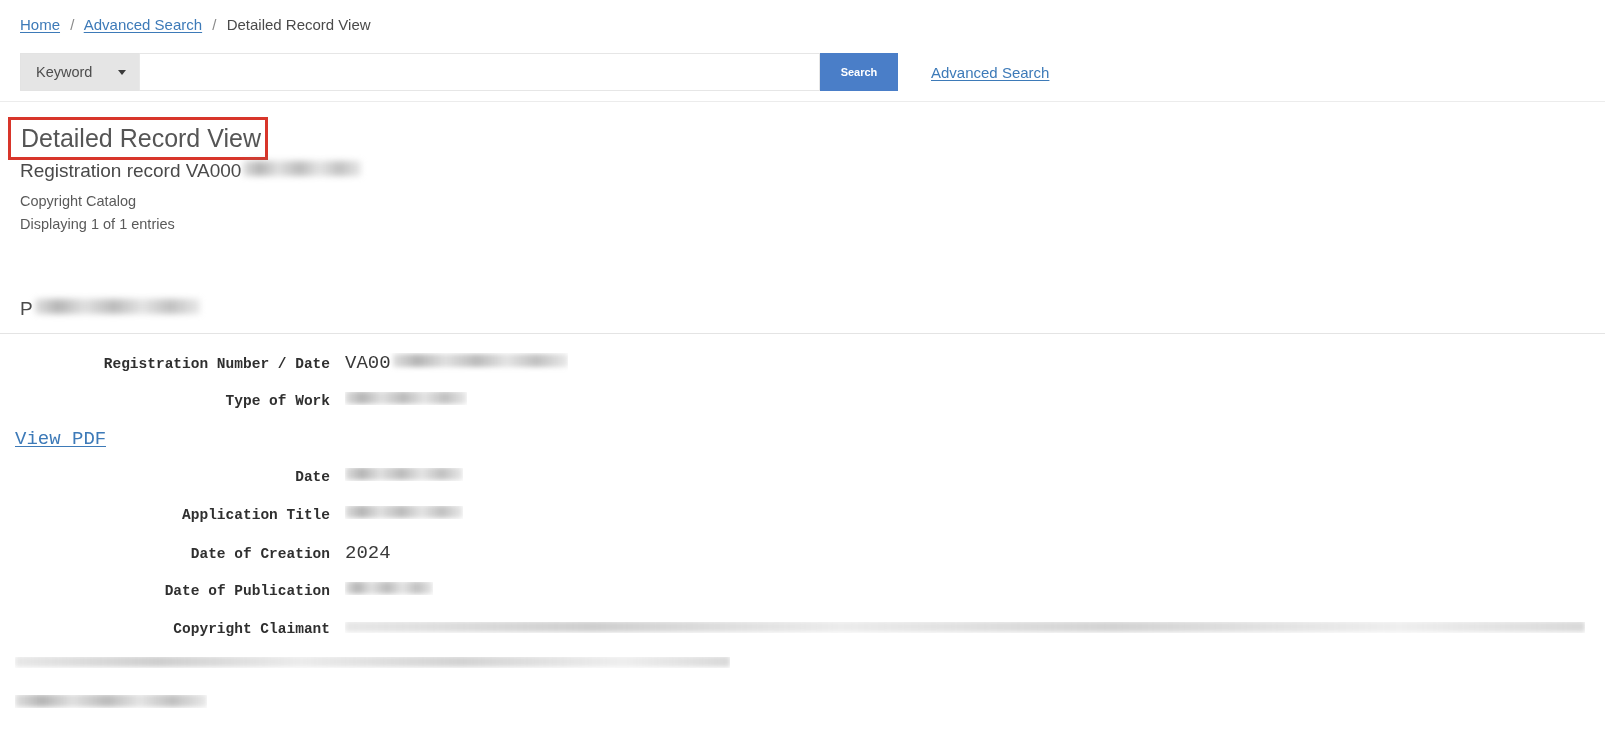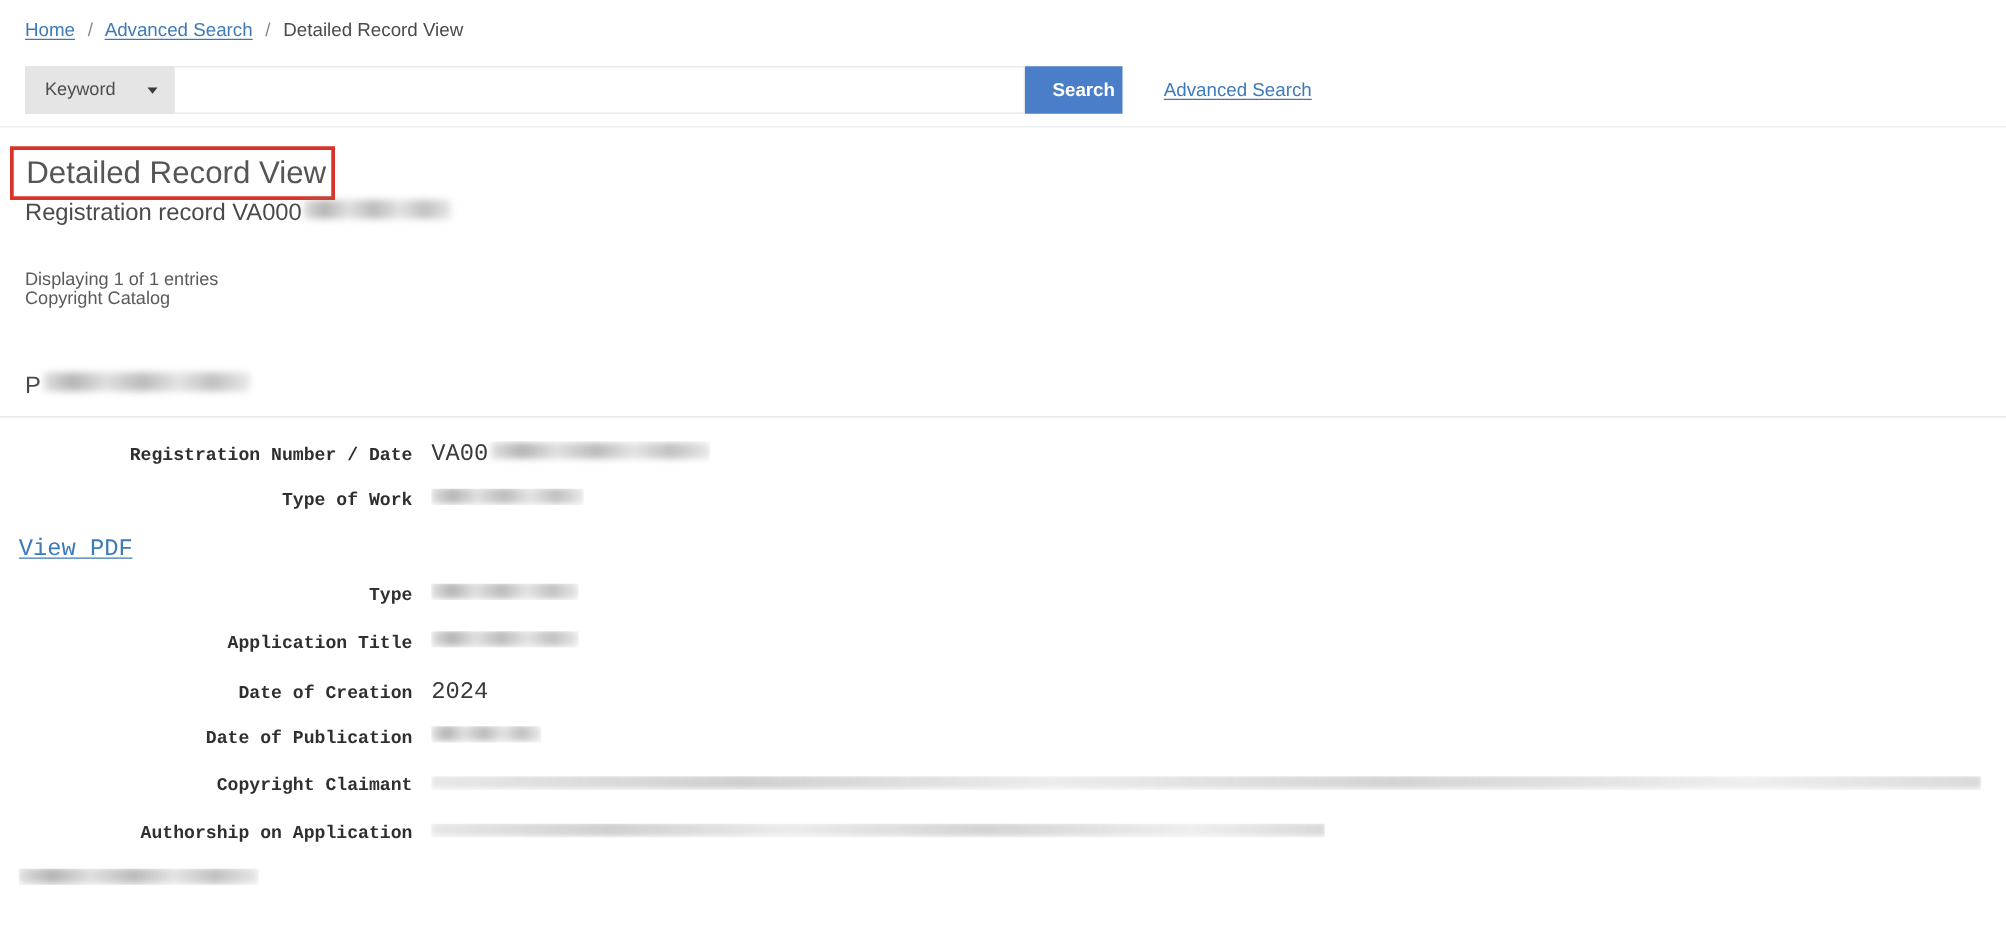--- a/index.html
+++ b/index.html
@@ -85,24 +85,23 @@
     color: #333;
   }
   .search-btn {
     width: 78px;
     height: 38px;
     box-sizing: border-box;
     border: none;
     background: #4a7ec8;
     color: #ffffff;
     font-family: "Liberation Sans", sans-serif;
-    font-size: 15px;
+    font-size: 11px;
     font-weight: bold;
     cursor: pointer;
-    text-align: right;
   }
   .adv-search-link {
     margin-left: 33px;
     font-size: 15px;
     color: #3d7ab8;
     text-decoration: underline;
     text-underline-offset: 2px;
     white-space: nowrap;
   }
 
@@ -147,21 +146,21 @@
     align-items: baseline;
   }
   .subline {
     position: absolute;
     left: 20px;
     font-size: 14.5px;
     color: #5a5a5a;
     line-height: 19px;
     white-space: nowrap;
   }
-  .subline-catalog { top: 192px; margin-top: 38px; }
+  .subline-catalog { top: 192px; }
   .subline-entries { top: 215px; }
 
   
   .section-header {
     position: absolute;
     left: 20px;
     top: 297px;
     font-size: 19px;
     color: #4a4a4a;
     line-height: 24px;
@@ -297,21 +296,21 @@
       <div class="field-value">
         <span class="redact" style="width: 122px;"></span>
       </div>
     </div>
     <div class="field-row">
       <div class="field-value">
         <a href="#">View PDF</a>
       </div>
     </div>
     <div class="field-row">
-      <div class="field-label">Type</div>
+      <div class="field-label">Date</div>
       <div class="field-value">
         <span class="redact" style="width: 118px;"></span>
       </div>
     </div>
     <div class="field-row">
       <div class="field-label">Application Title</div>
       <div class="field-value">
         <span class="redact" style="width: 118px;"></span>
       </div>
     </div>
@@ -327,21 +326,20 @@
         <span class="redact" style="width: 88px;"></span>
       </div>
     </div>
     <div class="field-row">
       <div class="field-label">Copyright Claimant</div>
       <div class="field-value">
         <span class="redact thin light" style="width: 1240px;"></span>
       </div>
     </div>
     <div class="field-row">
-      <div class="field-label">Authorship on Application</div>
       <div class="field-value">
         <span class="redact thin light" style="width: 715px;"></span>
       </div>
     </div>
     <div class="field-row">
       <div class="field-value">
         <span class="redact" style="width: 192px;"></span>
       </div>
     </div>
   </div>

